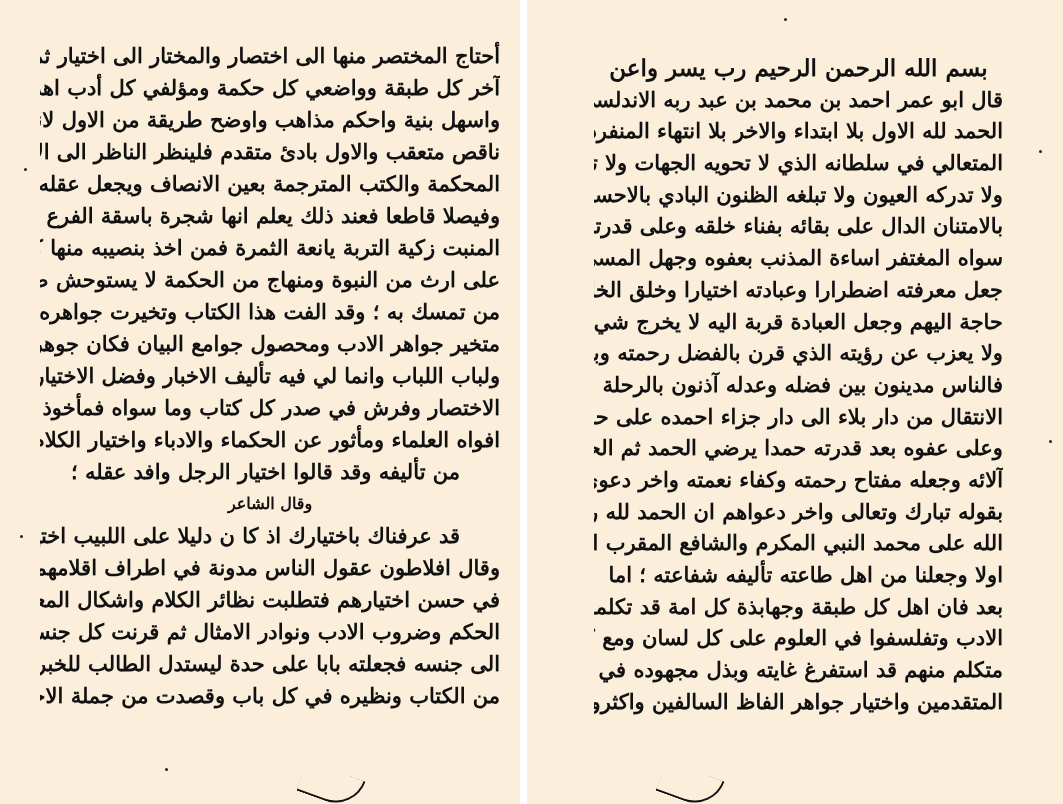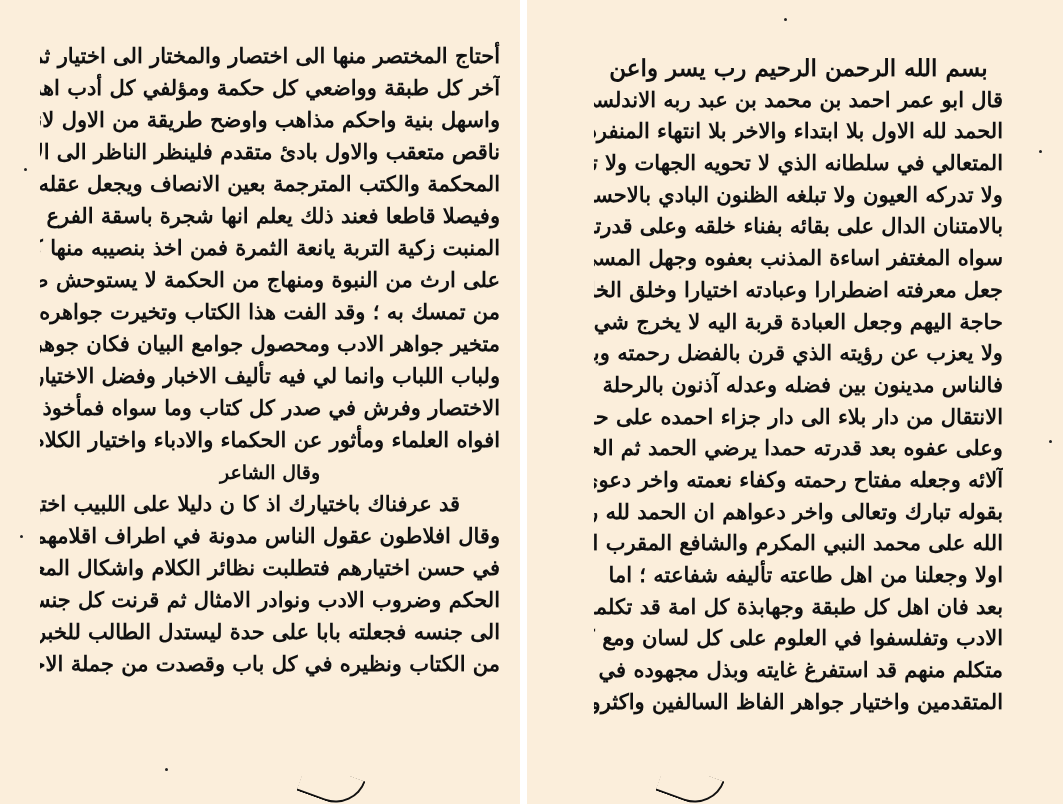--- a/index.html
+++ b/index.html
@@ -20,21 +20,21 @@
   .lines {
     position:absolute; direction:rtl; text-align:right;
     color:#111; font-family:"DejaVu Serif", serif;
     font-size:21px; letter-spacing:-0.3px;
   }
   .left .lines { left:40px; right:20px; top:40px; }
   .right .lines { left:55px; right:60px; top:52px; }
   .line { height:32px; line-height:32px; white-space:nowrap; overflow:hidden; font-weight:bold; }
   .right .line { height:31.7px; line-height:31.7px; }
   .line.indent { padding-right:40px; }
-  .line.heading { text-align:center; font-size:19px; }
+  .line.heading { text-align:center; font-size:16px; }
   .line.basmala { text-align:center; font-size:23px; }
   .speck {
     position:absolute; width:3px; height:3px; background:#222; border-radius:50%;
   }
   .flourish {
     position:absolute; border:2px solid #111; border-top:none; border-left:none;
     width:60px; height:30px; border-radius:0 0 40px 0; transform:rotate(20deg);
   }
 </style>
 </head>
@@ -50,20 +50,21 @@
       <div class="line">ناقص متعقب والاول بادئ متقدم فلينظر الناظر الى الاوضاع</div>
       <div class="line">المحكمة والكتب المترجمة بعين الانصاف ويجعل عقله حكما عادلا</div>
       <div class="line">وفيصلا قاطعا فعند ذلك يعلم انها شجرة باسقة الفرع طيبة</div>
       <div class="line">المنبت زكية التربة يانعة الثمرة فمن اخذ بنصيبه منها كان</div>
       <div class="line">على ارث من النبوة ومنهاج من الحكمة لا يستوحش صاحبه ولا يضل</div>
       <div class="line">من تمسك به ؛ وقد الفت هذا الكتاب وتخيرت جواهره من</div>
       <div class="line">متخير جواهر الادب ومحصول جوامع البيان فكان جوهر الجوهر</div>
       <div class="line">ولباب اللباب وانما لي فيه تأليف الاخبار وفضل الاختيار وحسن</div>
       <div class="line">الاختصار وفرش في صدر كل كتاب وما سواه فمأخوذ من</div>
       <div class="line">افواه العلماء ومأثور عن الحكماء والادباء واختيار الكلام اصعب</div>
+      <div class="line indent">من تأليفه وقد قالوا اختيار الرجل وافد عقله ؛</div>
       <div class="line heading">وقال الشاعر</div>
       <div class="line indent">قد عرفناك باختيارك اذ كا ن دليلا على اللبيب اختيارك</div>
       <div class="line">وقال افلاطون عقول الناس مدونة في اطراف اقلامهم وظاهرة</div>
       <div class="line">في حسن اختيارهم فتطلبت نظائر الكلام واشكال المعاني وجواهر</div>
       <div class="line">الحكم وضروب الادب ونوادر الامثال ثم قرنت كل جنس منها</div>
       <div class="line">الى جنسه فجعلته بابا على حدة ليستدل الطالب للخبر على موضعه</div>
       <div class="line">من الكتاب ونظيره في كل باب وقصدت من جملة الاخبار</div>
     </div>
     <div class="flourish" style="left:300px; top:770px;"></div>
     <span class="speck" style="left:165px; top:768px;"></span>

